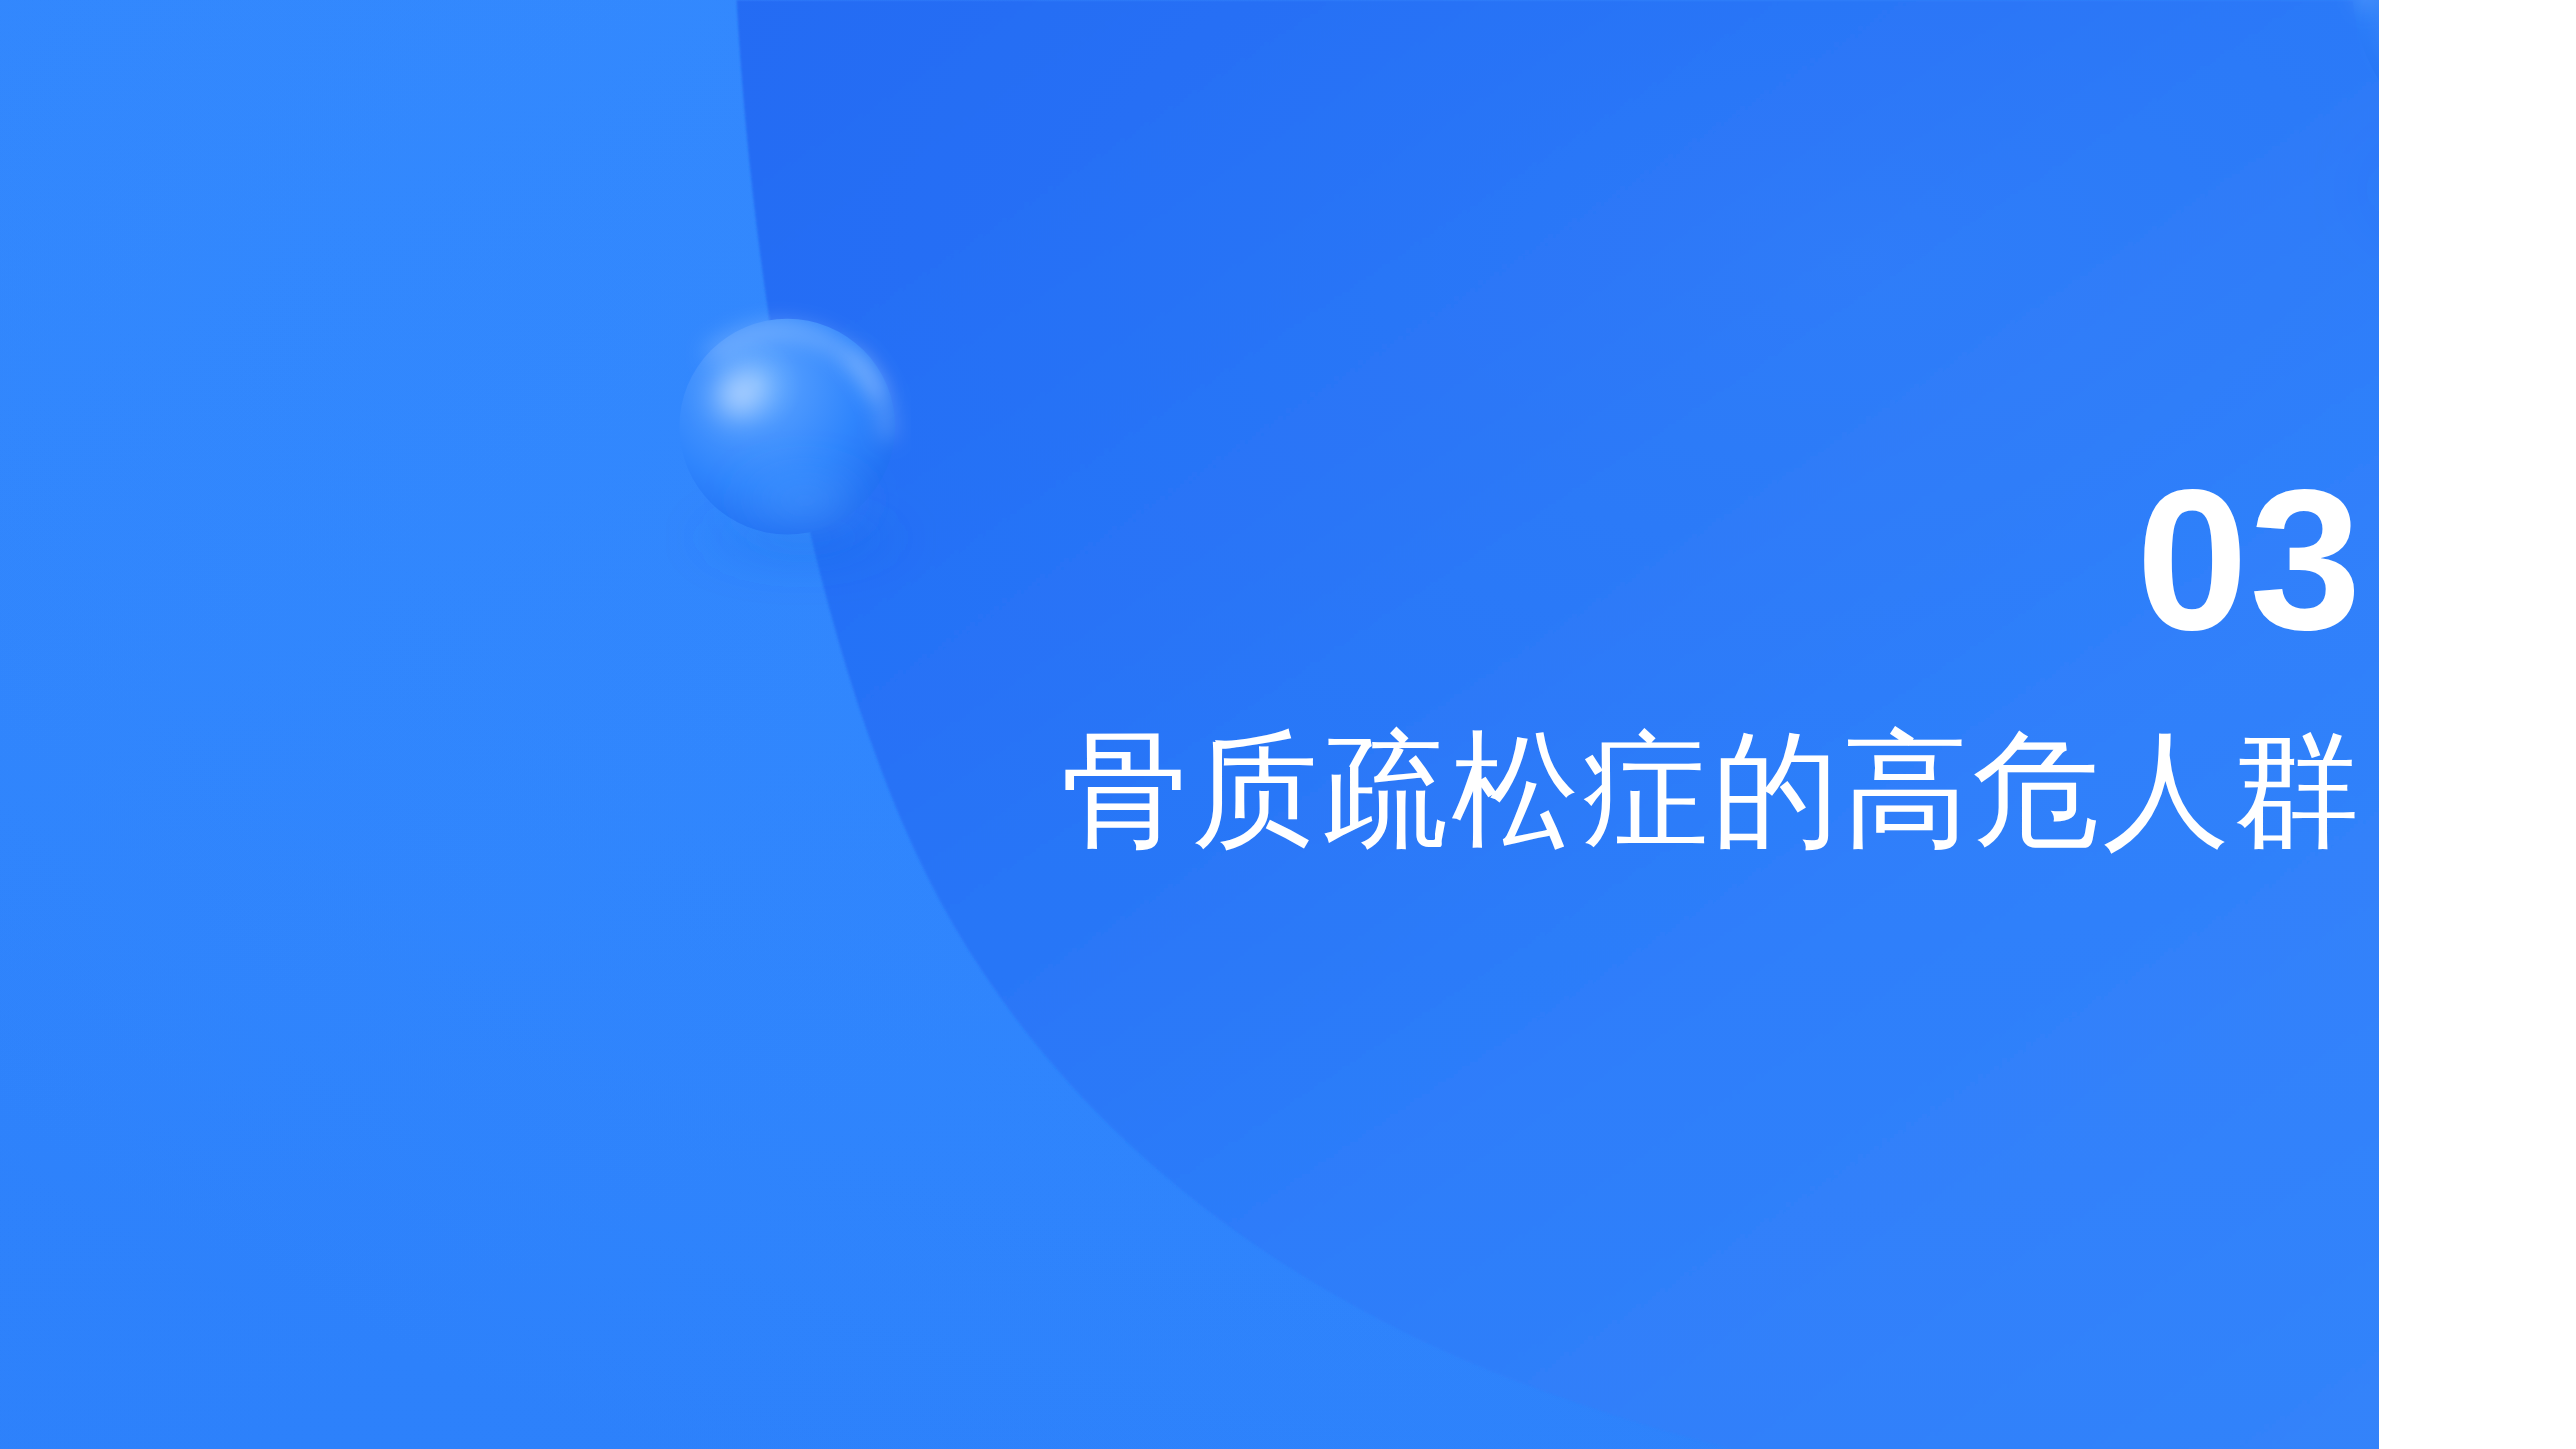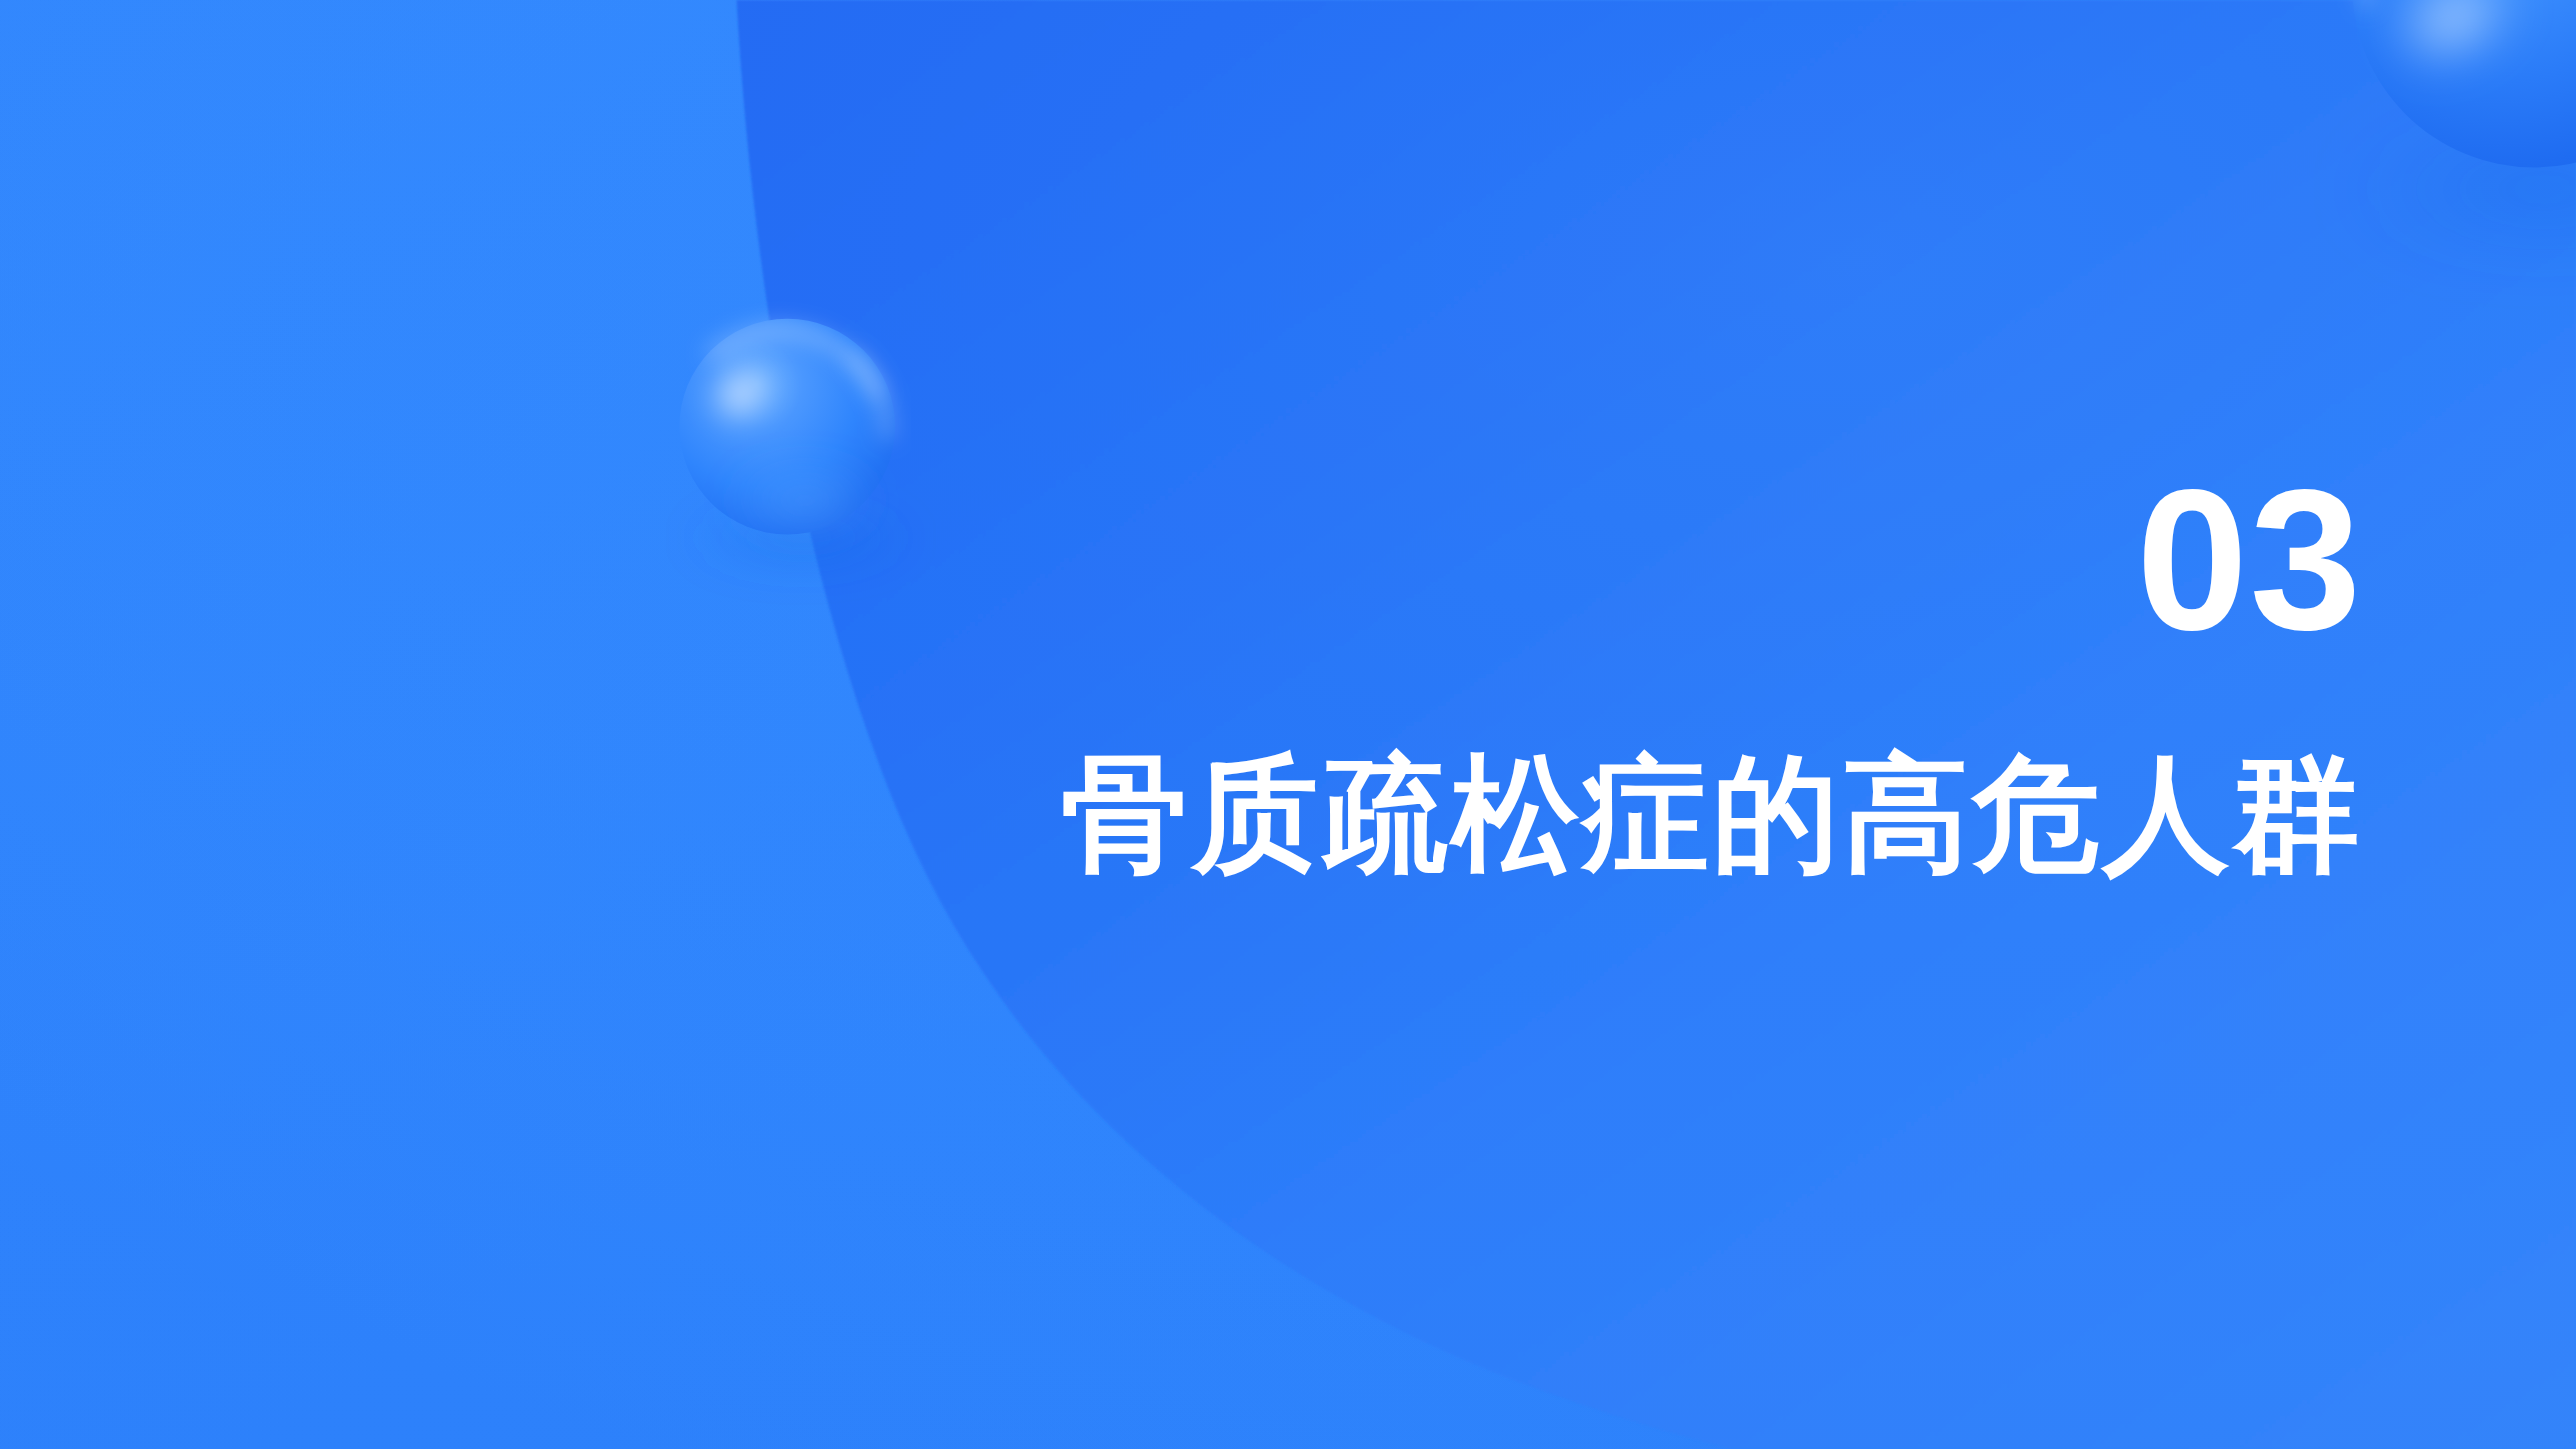--- a/index.html
+++ b/index.html
@@ -3,21 +3,21 @@
 <meta charset="utf-8">
 <title>Slide</title>
 <style>
   html, body {
     margin: 0;
     padding: 0;
     background: #ffffff;
   }
   #slide {
     position: relative;
-    width: 2576px;
+    width: 2379px;
     height: 1449px;
     overflow: hidden;
     font-family: "Liberation Sans", "DejaVu Sans", sans-serif;
     background: #b91c1c;
   }
   #bg-svg {
     position: absolute;
     inset: 0;
     width: 2576px;
     height: 1449px;
@@ -41,24 +41,24 @@
     line-height: 1;
     font-weight: 700;
     color: #FFFFFF;
     letter-spacing: 1.6px;
     font-family: "Liberation Sans", "DejaVu Sans", sans-serif;
     white-space: nowrap;
   }
   .section-title {
     position: absolute;
     right: 0;
-    top: 743px;
+    top: 719px;
     font-size: 127px;
     line-height: 1.12;
-    font-weight: 700;
+    font-weight: 400;
     color: #FFFFFF;
     letter-spacing: 3.2px;
     font-family: "DejaVu Sans", "Liberation Sans", sans-serif;
     white-space: nowrap;
   }
 </style>
 </head>
 <body>
 
 <div id="slide">

